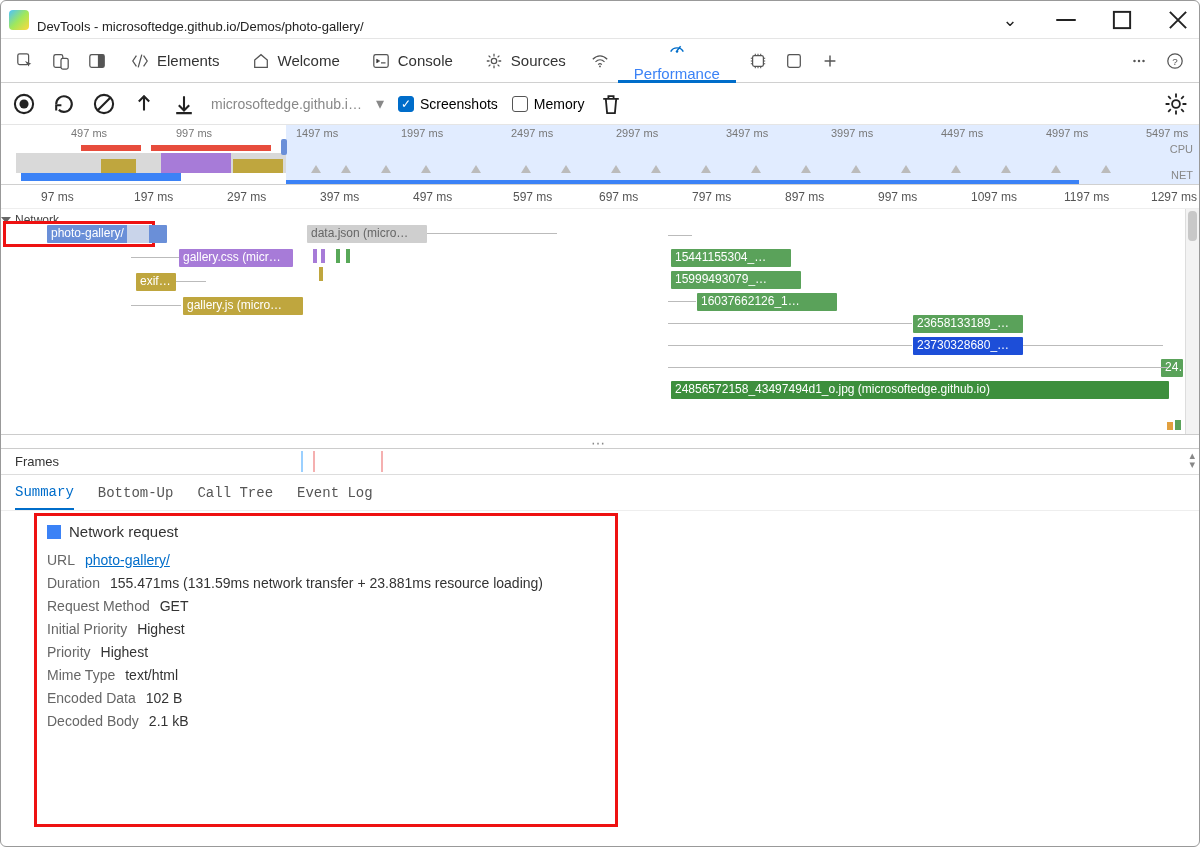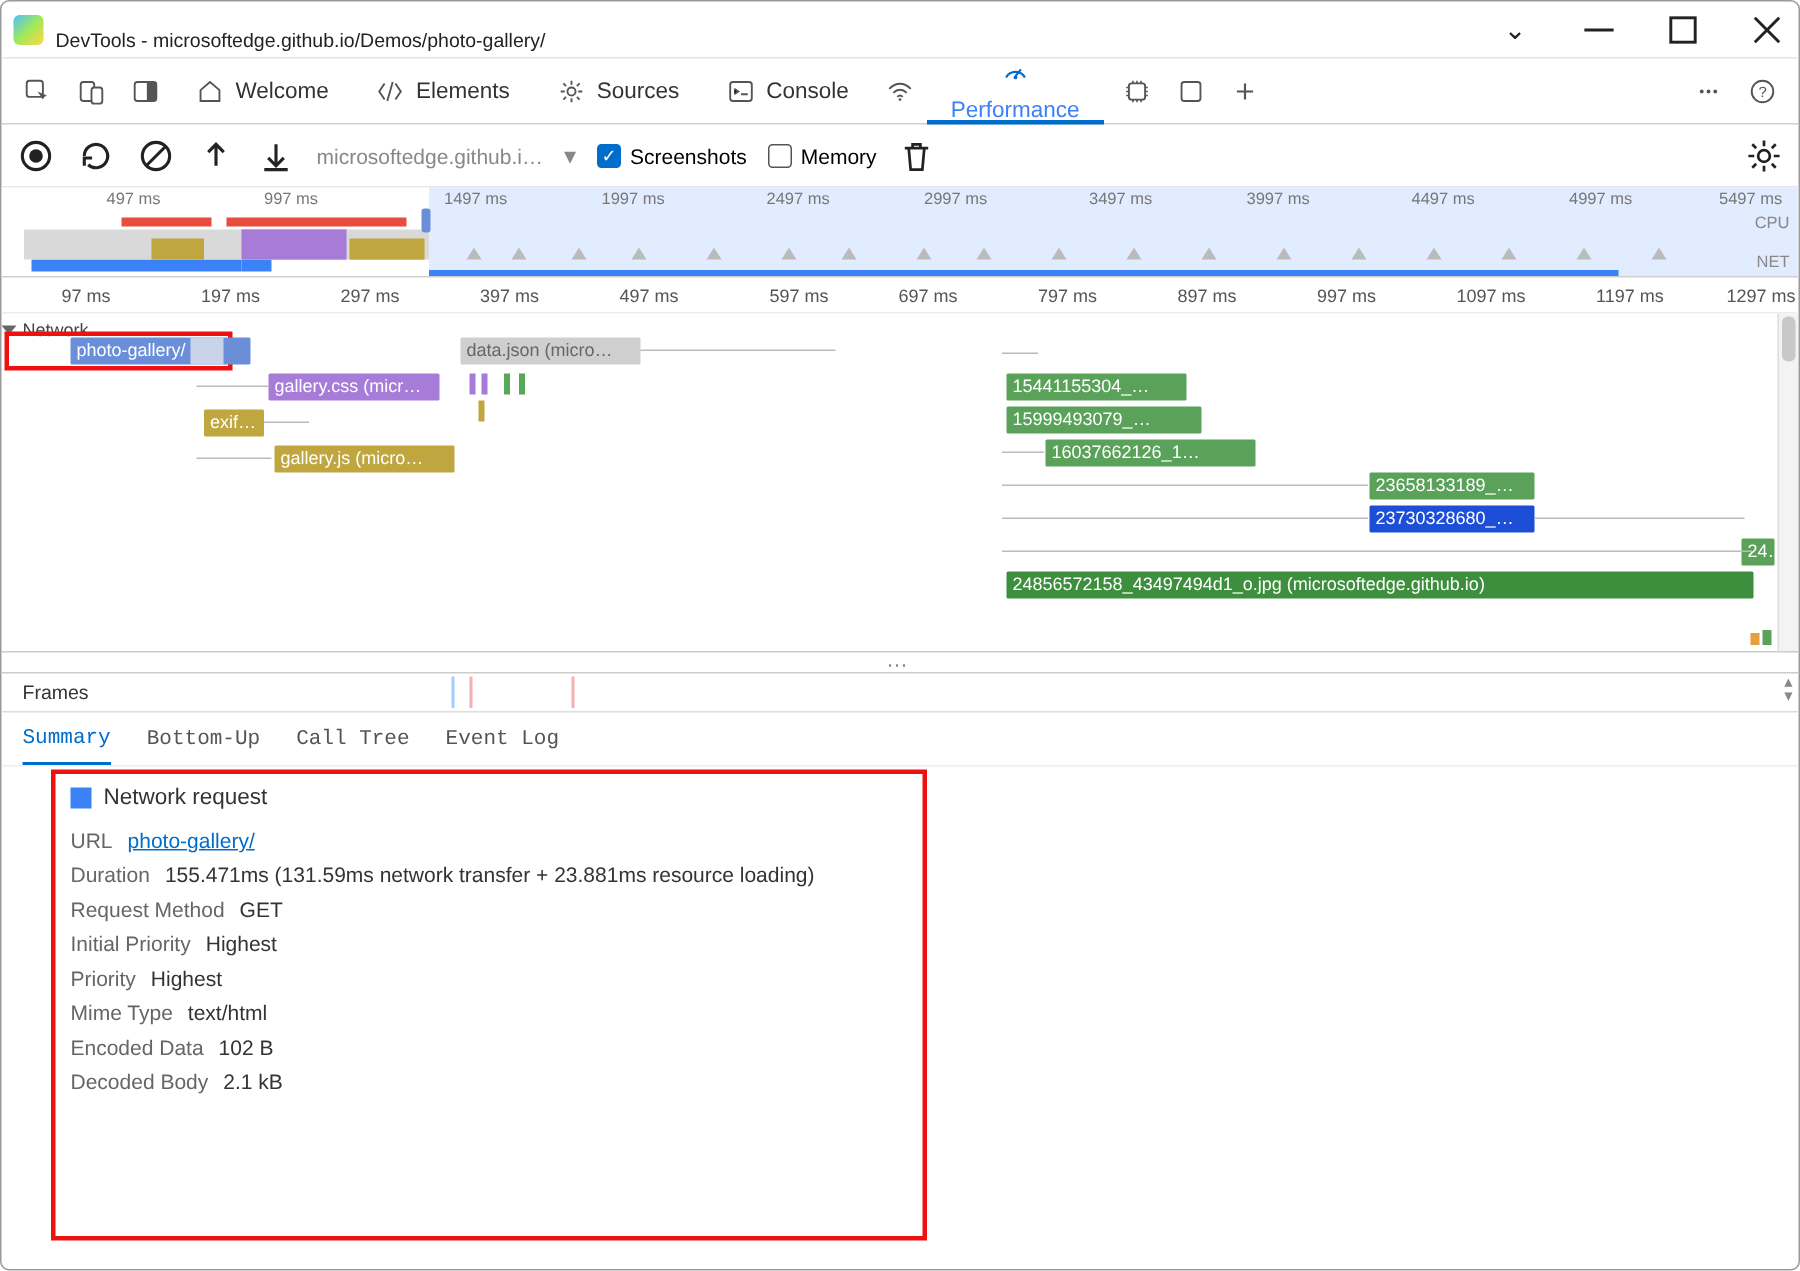--- a/index.html
+++ b/index.html
@@ -98,43 +98,43 @@
       </svg>
     </div>
   <div class="ts-btn">
       <svg viewBox="0 0 20 20">
         <rect x="2" y="3" width="16" height="14" rx="2" fill="none" stroke="#555" stroke-width="1.4"></rect>
         <rect x="11" y="3" width="7" height="14" fill="#555"></rect>
       </svg>
     </div>
   <div class="tab">
       <svg viewBox="0 0 20 20">
+        <path d="M6 4L2 10l4 6M14 4l4 6-4 6M12 3l-4 14" fill="none" stroke="#555" stroke-width="1.4"></path>
+      </svg>
+      <span>Elements</span>
+    </div>
+  <div class="tab">
+      <svg viewBox="0 0 20 20">
         <path d="M3 9l7-6 7 6v8H3z" fill="none" stroke="#555" stroke-width="1.4"></path>
       </svg>
       <span>Welcome</span>
     </div>
   <div class="tab">
       <svg viewBox="0 0 20 20">
-        <path d="M6 4L2 10l4 6M14 4l4 6-4 6M12 3l-4 14" fill="none" stroke="#555" stroke-width="1.4"></path>
-      </svg>
-      <span>Elements</span>
+        <rect x="2" y="3" width="16" height="14" rx="2" fill="none" stroke="#555" stroke-width="1.4"></rect>
+        <path d="M5 8l3 2-3 2M10 12h5" stroke="#555" stroke-width="1.4"></path>
+      </svg>
+      <span>Console</span>
     </div>
   <div class="tab">
       <svg viewBox="0 0 20 20">
         <circle cx="10" cy="10" r="3" fill="none" stroke="#555" stroke-width="1.4"></circle>
         <path d="M10 2v3M10 15v3M2 10h3M15 10h3M4 4l2 2M14 14l2 2M16 4l-2 2M6 14l-2 2" stroke="#555" stroke-width="1.4"></path>
       </svg>
       <span>Sources</span>
-    </div>
-  <div class="tab">
-      <svg viewBox="0 0 20 20">
-        <rect x="2" y="3" width="16" height="14" rx="2" fill="none" stroke="#555" stroke-width="1.4"></rect>
-        <path d="M5 8l3 2-3 2M10 12h5" stroke="#555" stroke-width="1.4"></path>
-      </svg>
-      <span>Console</span>
     </div>
   <div class="ts-btn">
       <svg viewBox="0 0 20 20">
         <path d="M2 8c5-5 11-5 16 0M5 11c3-3 7-3 10 0M8 14c1.5-1.5 2.5-1.5 4 0" fill="none" stroke="#555" stroke-width="1.4"></path>
         <circle cx="10" cy="16" r="1" fill="#555"></circle>
       </svg>
     </div>
   <div class="tab active">
       <svg viewBox="0 0 20 20">
         <path d="M3 14a8 8 0 0114 0" fill="none" stroke="#006dca" stroke-width="1.6"></path>

